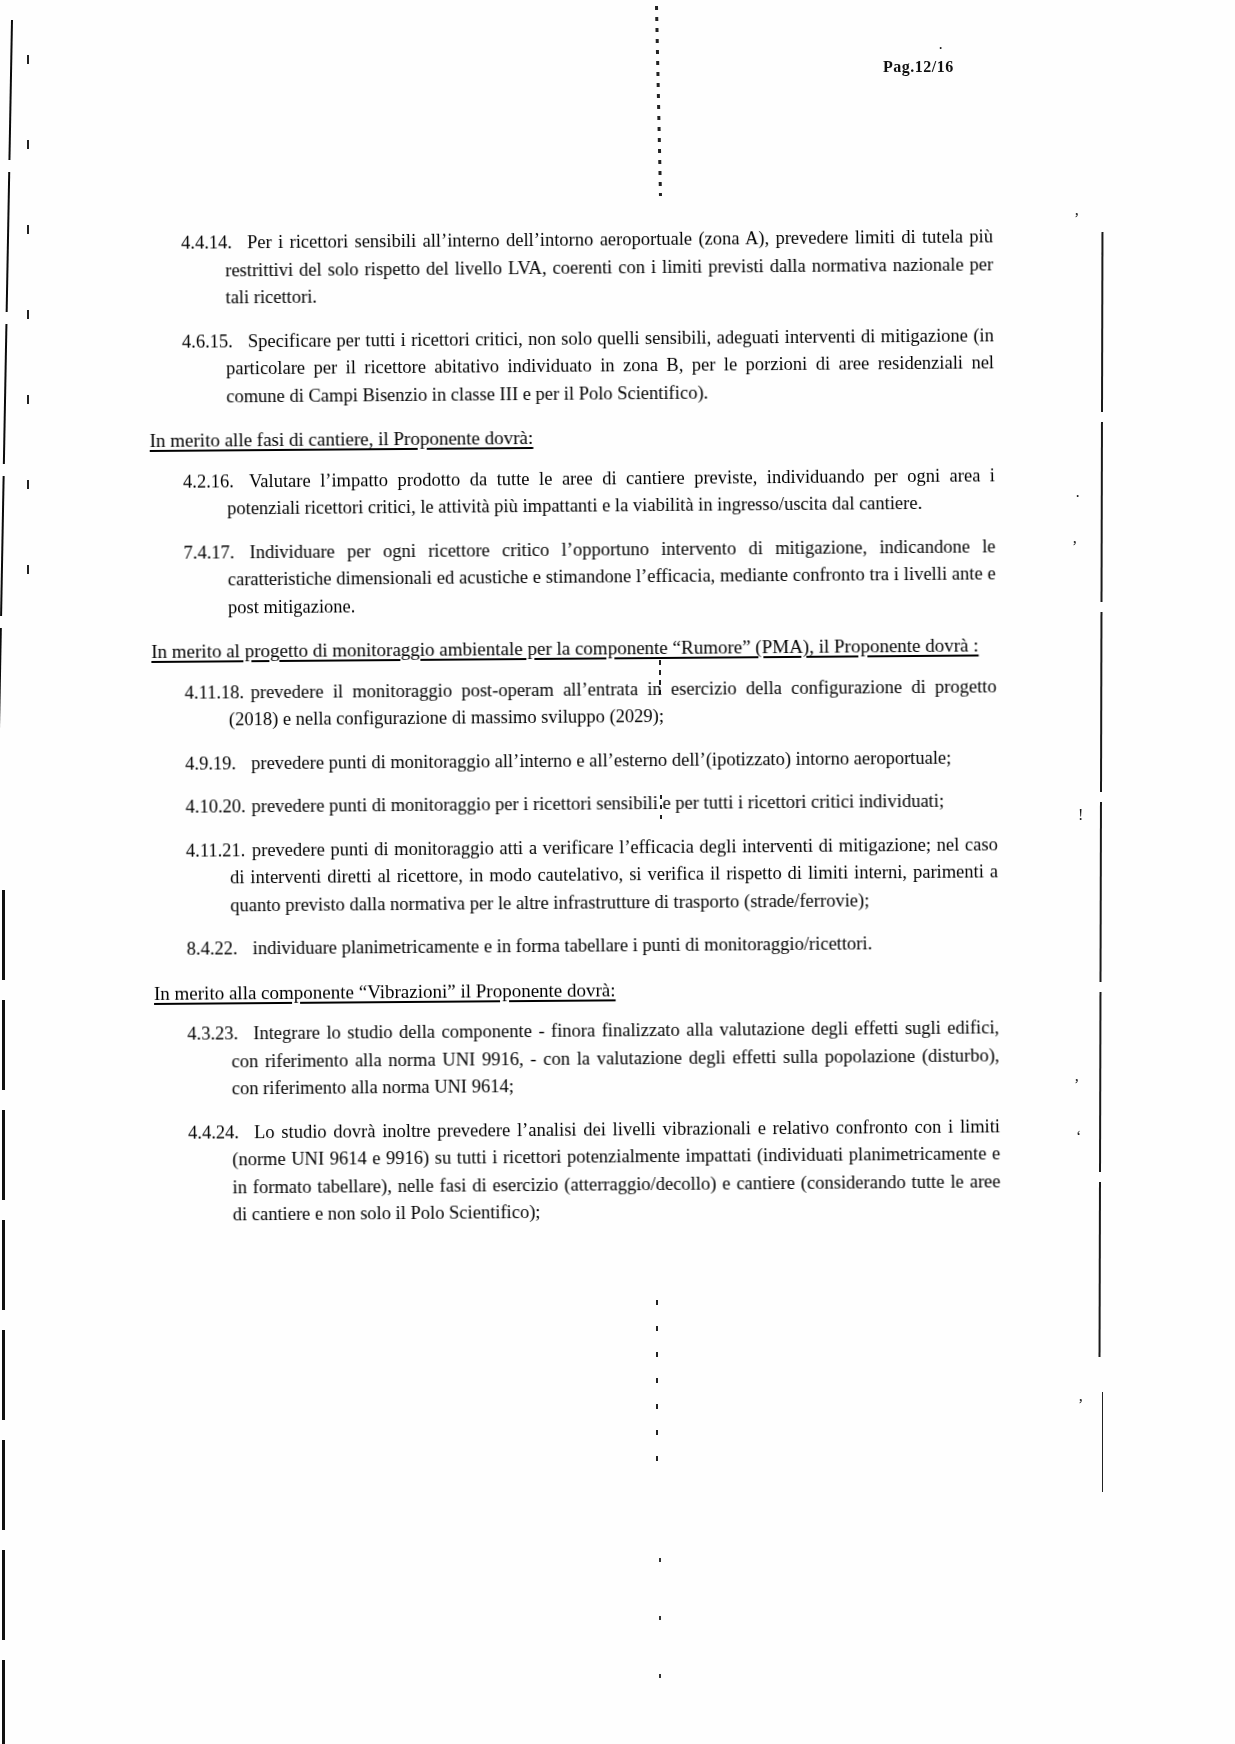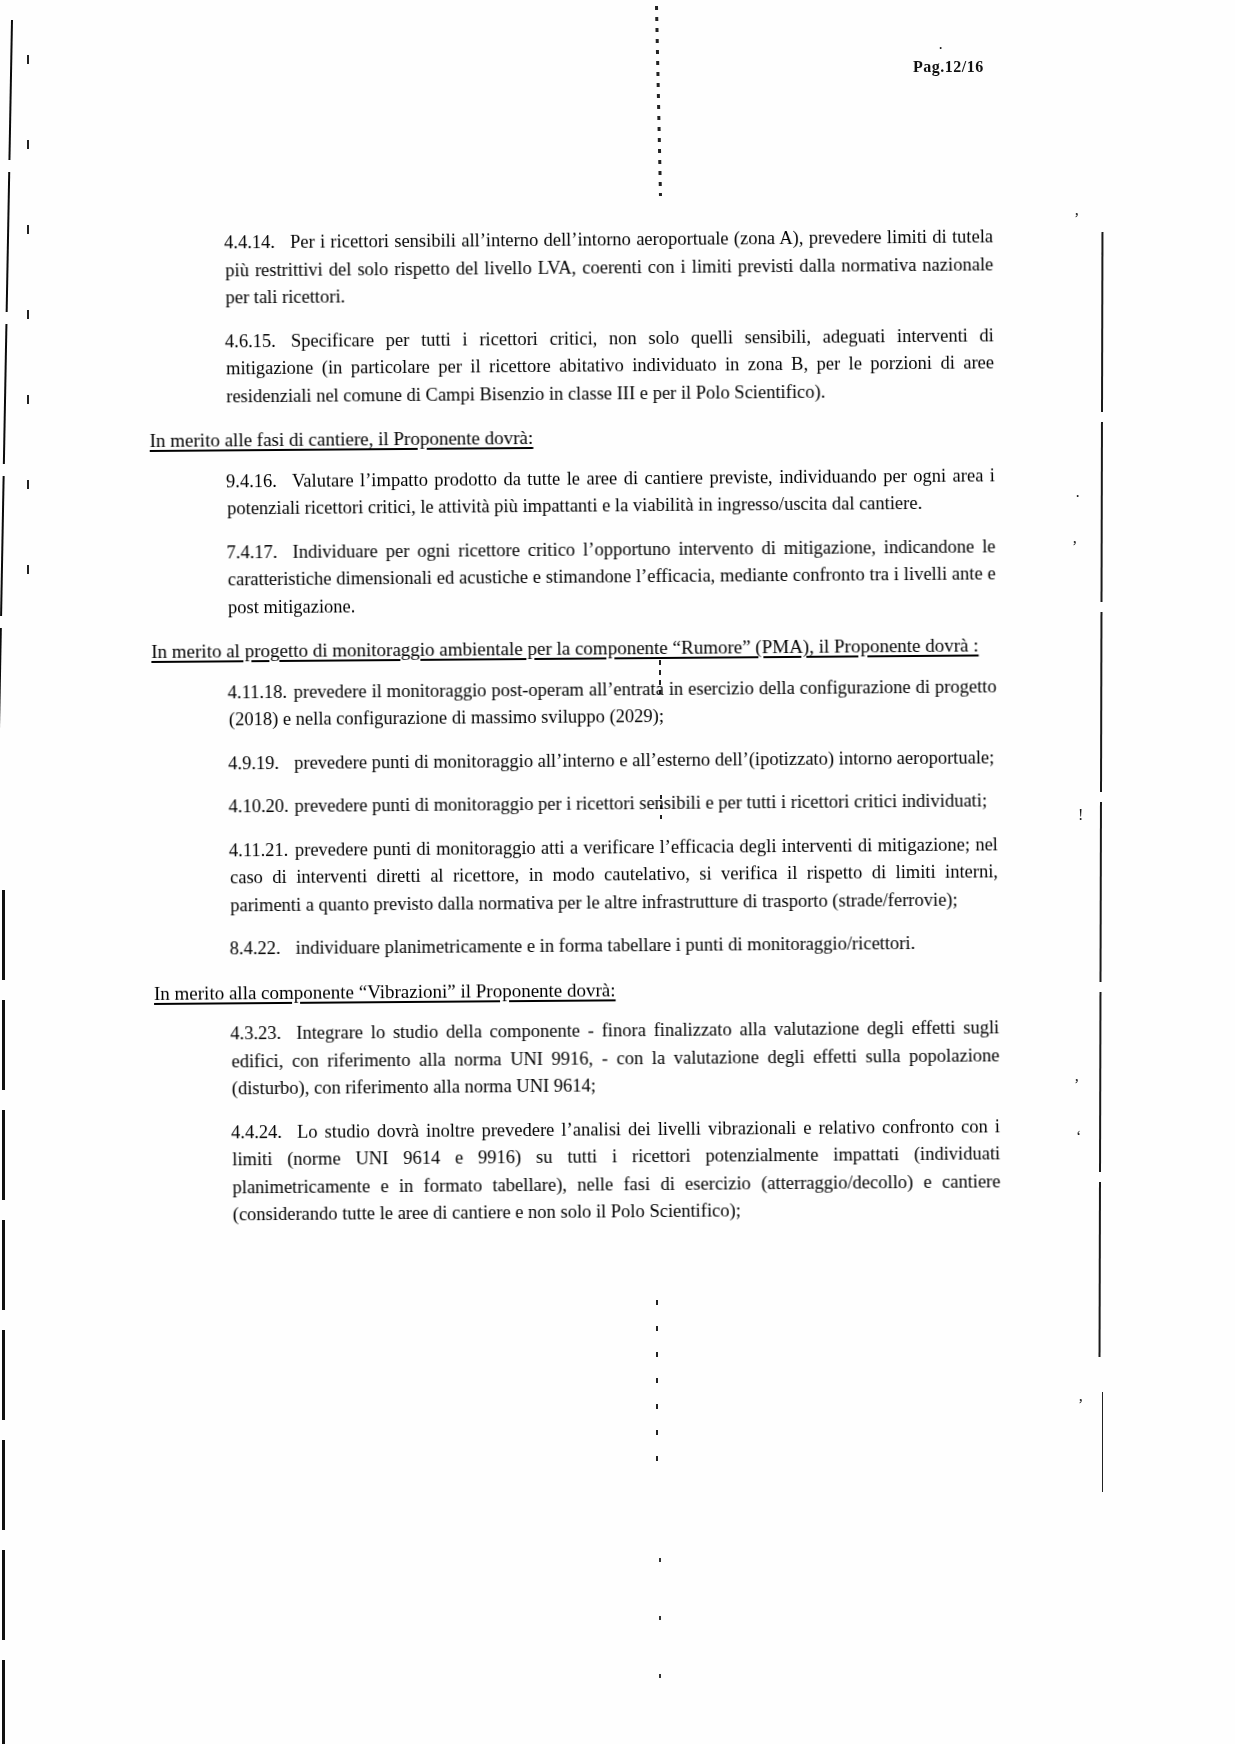--- a/index.html
+++ b/index.html
@@ -11,21 +11,21 @@
     position: relative;
     width: 1235px;
     height: 1744px;
     background: #fefefe;
     overflow: hidden;
     font-family: "Liberation Serif", "DejaVu Serif", serif;
     color: #0b0b0b;
   }
   .page-number {
     position: absolute;
-    left: 913px;
+    left: 883px;
     top: 58px;
     font-size: 16px;
     font-weight: bold;
     letter-spacing: 0.5px;
     color: #111;
     filter: blur(0.2px);
   }
   .content {
     position: absolute;
     left: 148px;
@@ -40,21 +40,20 @@
   .clause {
     padding-left: 77px;
     text-indent: -44px;
     text-align: justify;
     margin: 0 0 16px 0;
   }
   .clause .num {
     display: inline-block;
     width: 66px;
     text-indent: 0;
-    margin-left: 43px;
   }
   .section-heading {
     margin: 14px 0 14px 0;
     text-align: justify;
     font-size: 19px;
   }
   .section-heading .hd {
     text-decoration: underline;
     text-underline-offset: 3px;
     text-decoration-thickness: 1.5px;
@@ -144,21 +143,21 @@
   <div class="page-number">Pag.12/16</div>
 
   <div class="content">
 
     <p class="clause"><span class="num">4.4.14.</span><span>Per i ricettori sensibili all’interno dell’intorno aeroportuale (zona A), prevedere limiti di tutela più restrittivi del solo rispetto del livello LVA, coerenti con i limiti previsti dalla normativa nazionale per tali ricettori.</span></p>
 
     <p class="clause"><span class="num">4.6.15.</span><span>Specificare per tutti i ricettori critici, non solo quelli sensibili, adeguati interventi di mitigazione (in particolare per il ricettore abitativo individuato in zona B, per le porzioni di aree residenziali nel comune di Campi Bisenzio in classe III e per il Polo Scientifico).</span></p>
 
     <p class="section-heading"><span class="hd">In merito alle fasi di cantiere, il Proponente dovrà:</span></p>
 
-    <p class="clause"><span class="num">9.4.16.</span><span>Valutare l’impatto prodotto da tutte le aree di cantiere previste, individuando per ogni area i potenziali ricettori critici, le attività più impattanti e la viabilità in ingresso/uscita dal cantiere.</span></p>
+    <p class="clause"><span class="num">4.2.16.</span><span>Valutare l’impatto prodotto da tutte le aree di cantiere previste, individuando per ogni area i potenziali ricettori critici, le attività più impattanti e la viabilità in ingresso/uscita dal cantiere.</span></p>
 
     <p class="clause"><span class="num">7.4.17.</span><span>Individuare per ogni ricettore critico l’opportuno intervento di mitigazione, indicandone le caratteristiche dimensionali ed acustiche e stimandone l’efficacia, mediante confronto tra i livelli ante e post mitigazione.</span></p>
 
     <p class="section-heading outdent"><span class="hd">In merito al progetto di monitoraggio ambientale per la componente “Rumore” (PMA), il Proponente dovrà :</span></p>
 
     <p class="clause"><span class="num">4.11.18.</span><span>prevedere il monitoraggio post-operam all’entrata in esercizio della configurazione di progetto (2018) e nella configurazione di massimo sviluppo (2029);</span></p>
 
     <p class="clause"><span class="num">4.9.19.</span><span>prevedere punti di monitoraggio all’interno e all’esterno dell’(ipotizzato) intorno aeroportuale;</span></p>
 
     <p class="clause"><span class="num">4.10.20.</span><span>prevedere punti di monitoraggio per i ricettori sensibili e per tutti i ricettori critici individuati;</span></p>

